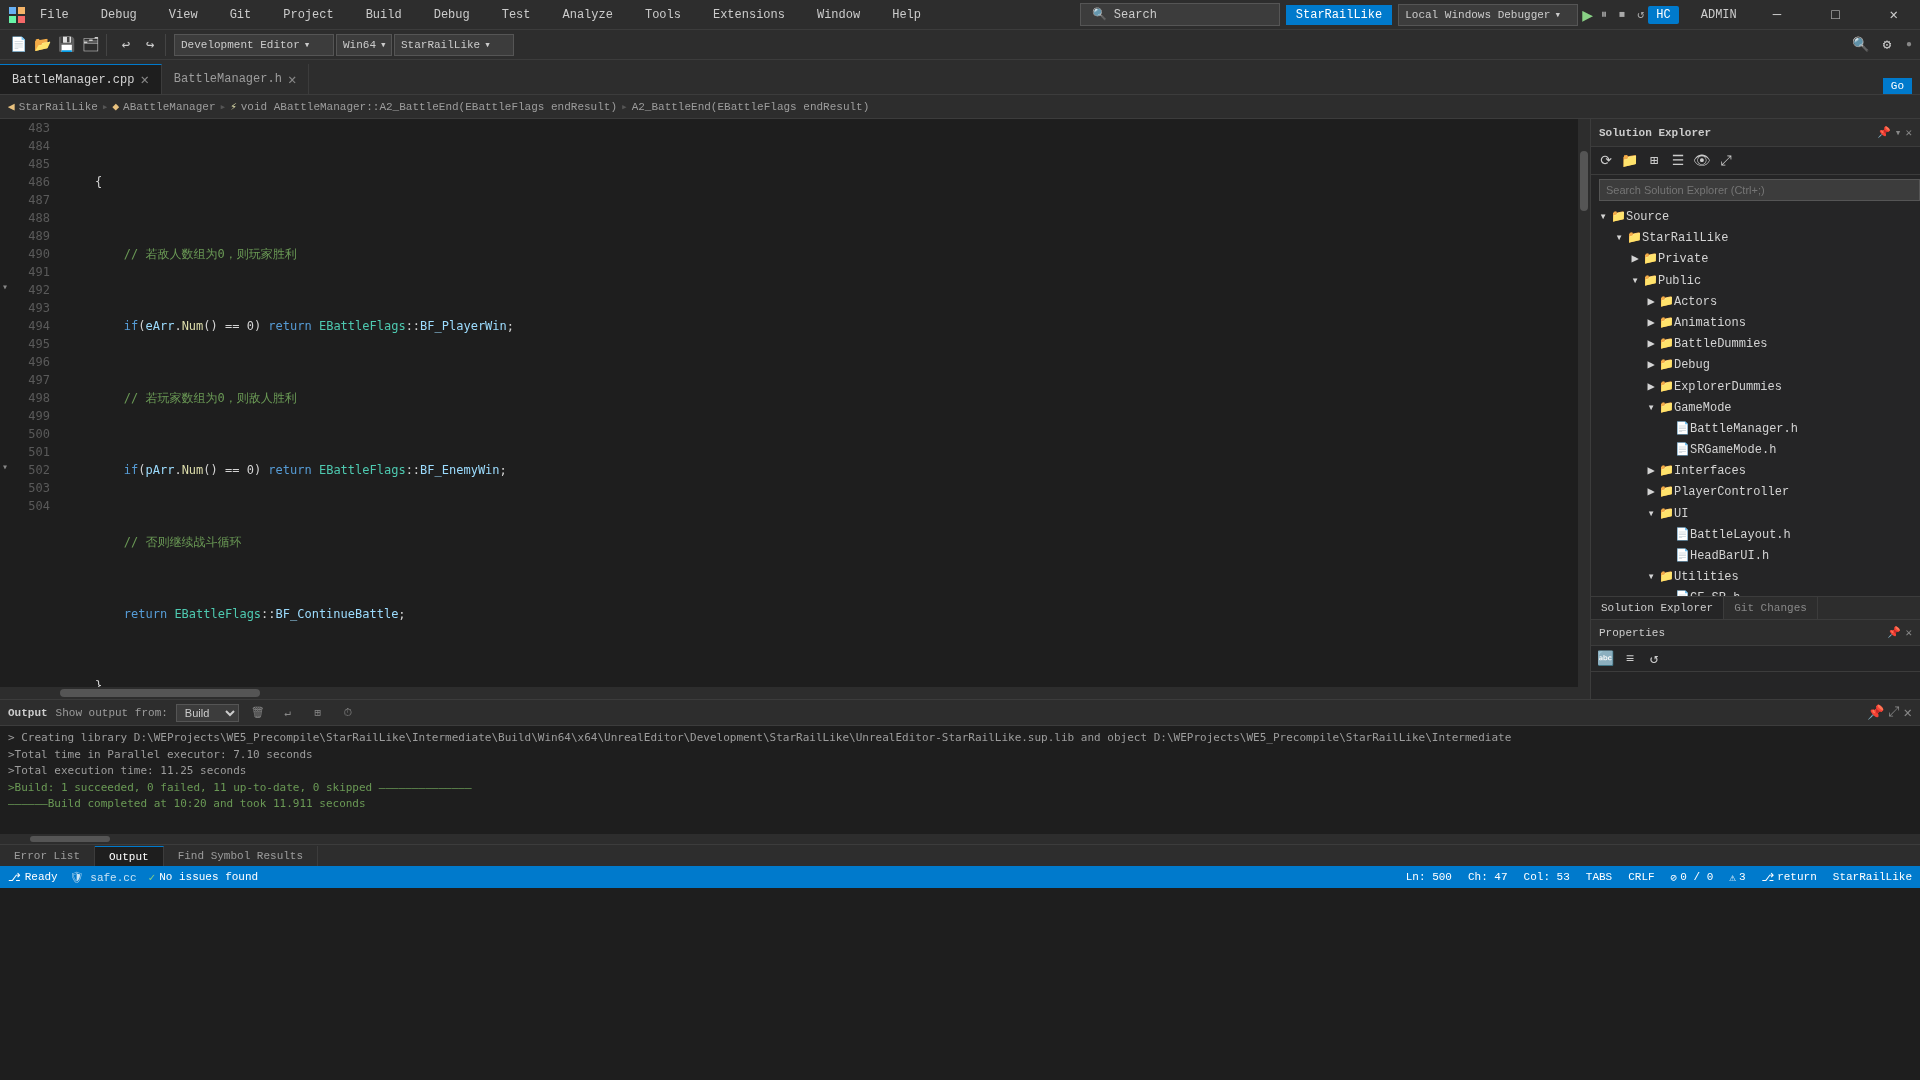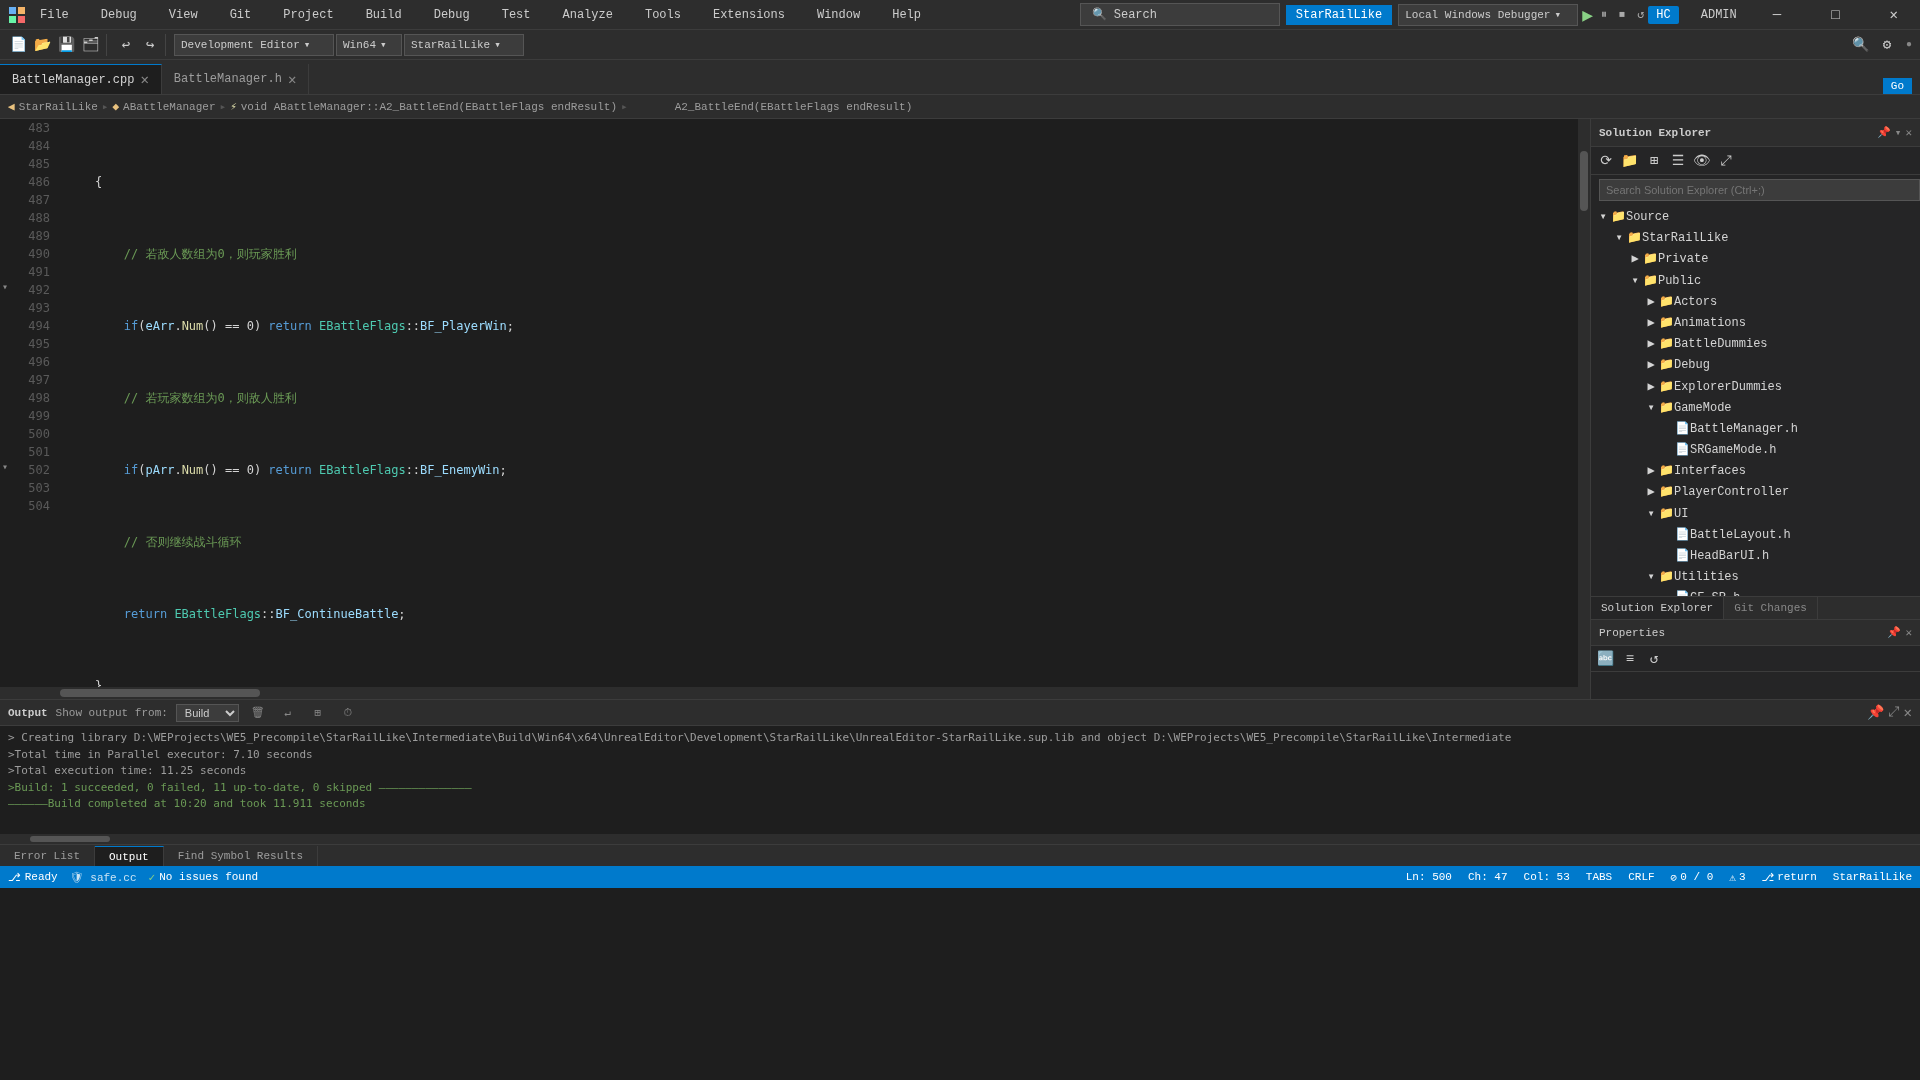--- a/index.html
+++ b/index.html
@@ -459,21 +459,21 @@
   </div>
   <div class="toolbar-group">
     <span class="toolbar-btn">↩</span>
     <span class="toolbar-btn">↪</span>
   </div>
   <div class="toolbar-group" style="border-right:none;">
     <span class="toolbar-dropdown" style="width:160px;">
       <span>Development Editor</span>
       <span>▾</span>
     </span>
-    <span class="toolbar-dropdown" style="width:66px;">
+    <span class="toolbar-dropdown" style="width:56px;">
       <span>Win64</span>
       <span>▾</span>
     </span>
     <span class="toolbar-dropdown" style="width:120px;">
       <span>StarRailLike</span>
       <span>▾</span>
     </span>
   </div>
   <div style="margin-left:auto;display:flex;align-items:center;gap:4px;">
     <span class="toolbar-btn">🔍</span>
@@ -499,21 +499,21 @@
 <div id="breadcrumb-bar">
   <span style="color:#e8c17e;">◀</span>
   <span style="color:#9d9d9d;cursor:pointer;">StarRailLike</span>
   <span class="breadcrumb-sep">▸</span>
   <span style="color:#e8c17e;">◆</span>
   <span style="color:#9d9d9d;">ABattleManager</span>
   <span class="breadcrumb-sep">▸</span>
   <span style="color:#dcdcaa;">⚡</span>
   <span style="cursor:pointer;">void ABattleManager::A2_BattleEnd(EBattleFlags endResult)</span>
   <span class="breadcrumb-sep">▸</span>
-  <span style="cursor:pointer;margin-left:43px;">A2_BattleEnd(EBattleFlags endResult)</span>
+  <span style="cursor:pointer;">A2_BattleEnd(EBattleFlags endResult)</span>
 </div>
 
 <div id="main-layout" style="display:flex;height:580px;">
 
   <div id="code-editor" style="flex:1;display:flex;flex-direction:column;position:relative;overflow:hidden;">
     <div id="code-content" style="flex:1;display:flex;overflow:hidden;">
 
       <div id="left-gutter" style="width:16px;background:#1e1e1e;position:relative;">
 
         <div style="position:absolute;top:calc(9*18px);left:2px;color:#888;font-size:10px;">▾</div>

